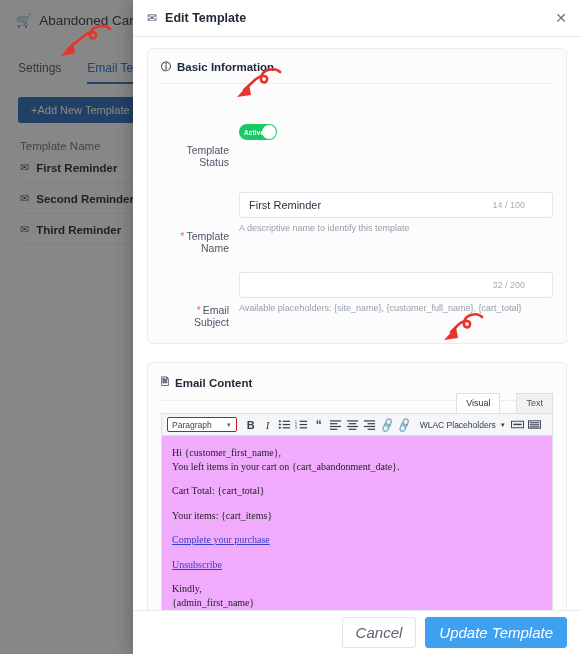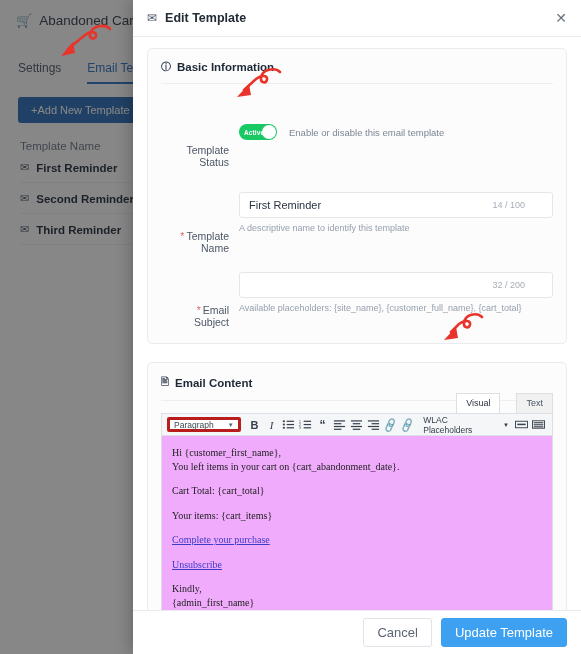--- a/index.html
+++ b/index.html
@@ -158,21 +158,21 @@
   .ed-tab + .ed-tab { margin-left:-1px; }
 
   .ed-toolbar {
     border:1px solid #dcdfe4;
     background:#f5f6f7;
     display:flex; align-items:center;
     gap:0; padding: 3px 5px; height:23px;
   }
   .tb-select {
     font-size:8.5px; color:#3d4651;
-    border:3px solid #b91c1c; background:#fff;
+    border:1px solid #b91c1c; background:#fff;
     border-radius:2px;
     padding: 2px 4px; height:15px;
     display:flex; align-items:center; gap:14px;
     min-width:54px; margin-right:6px;
   }
   .tb-select .caret { font-size:6px; color:#5a6472; }
   .tb-btn {
     font-size:11px; color:#36404d;
     width: 16px; height:16px;
     display:flex; align-items:center; justify-content:center;
@@ -210,22 +210,22 @@
 
   
   #modal-footer {
     flex:0 0 44px; height:44px;
     border-top:1px solid #e8eaee;
     display:flex; align-items:center; justify-content:flex-end;
     gap:9px; padding: 0 14px;
     background:#fff;
   }
   .btn {
-    font-size:13px; border-radius:3px;
-    padding: 6px 13px; cursor:pointer;
+    font-size:15px; border-radius:3px;
+    padding: 6px 13px; cursor:pointer;font-style:italic;
   }
   .btn-cancel { background:#fff; border:1px solid #e0e3e8; color:#5b6472; }
   .btn-primary { background:#3da0f0; border:1px solid #3da0f0; color:#fff;text-align:right; }
 
   
   .anno { position:absolute; pointer-events:none; z-index:40; }
 </style>
 </head>
 <body>
 
@@ -275,21 +275,20 @@
         <span class="ci">ⓘ</span>
         <span>Basic Information</span>
       </div>
 
       <div class="row" style="margin-bottom:14px;">
         <div class="lbl">Template Status</div>
         <div class="toggle">
           <span class="tlabel">Active</span>
           <span class="knob"></span>
         </div>
-        <div class="hint-inline">Enable or disable this email template</div>
       </div>
 
       <div class="row">
         <div class="lbl">
           <span class="req">*</span><span>Template Name</span>
         </div>
         <div class="field-wrap">
           <div class="field">
             <span class="val">First Reminder</span>
             <span class="counter">14 / 100</span>

